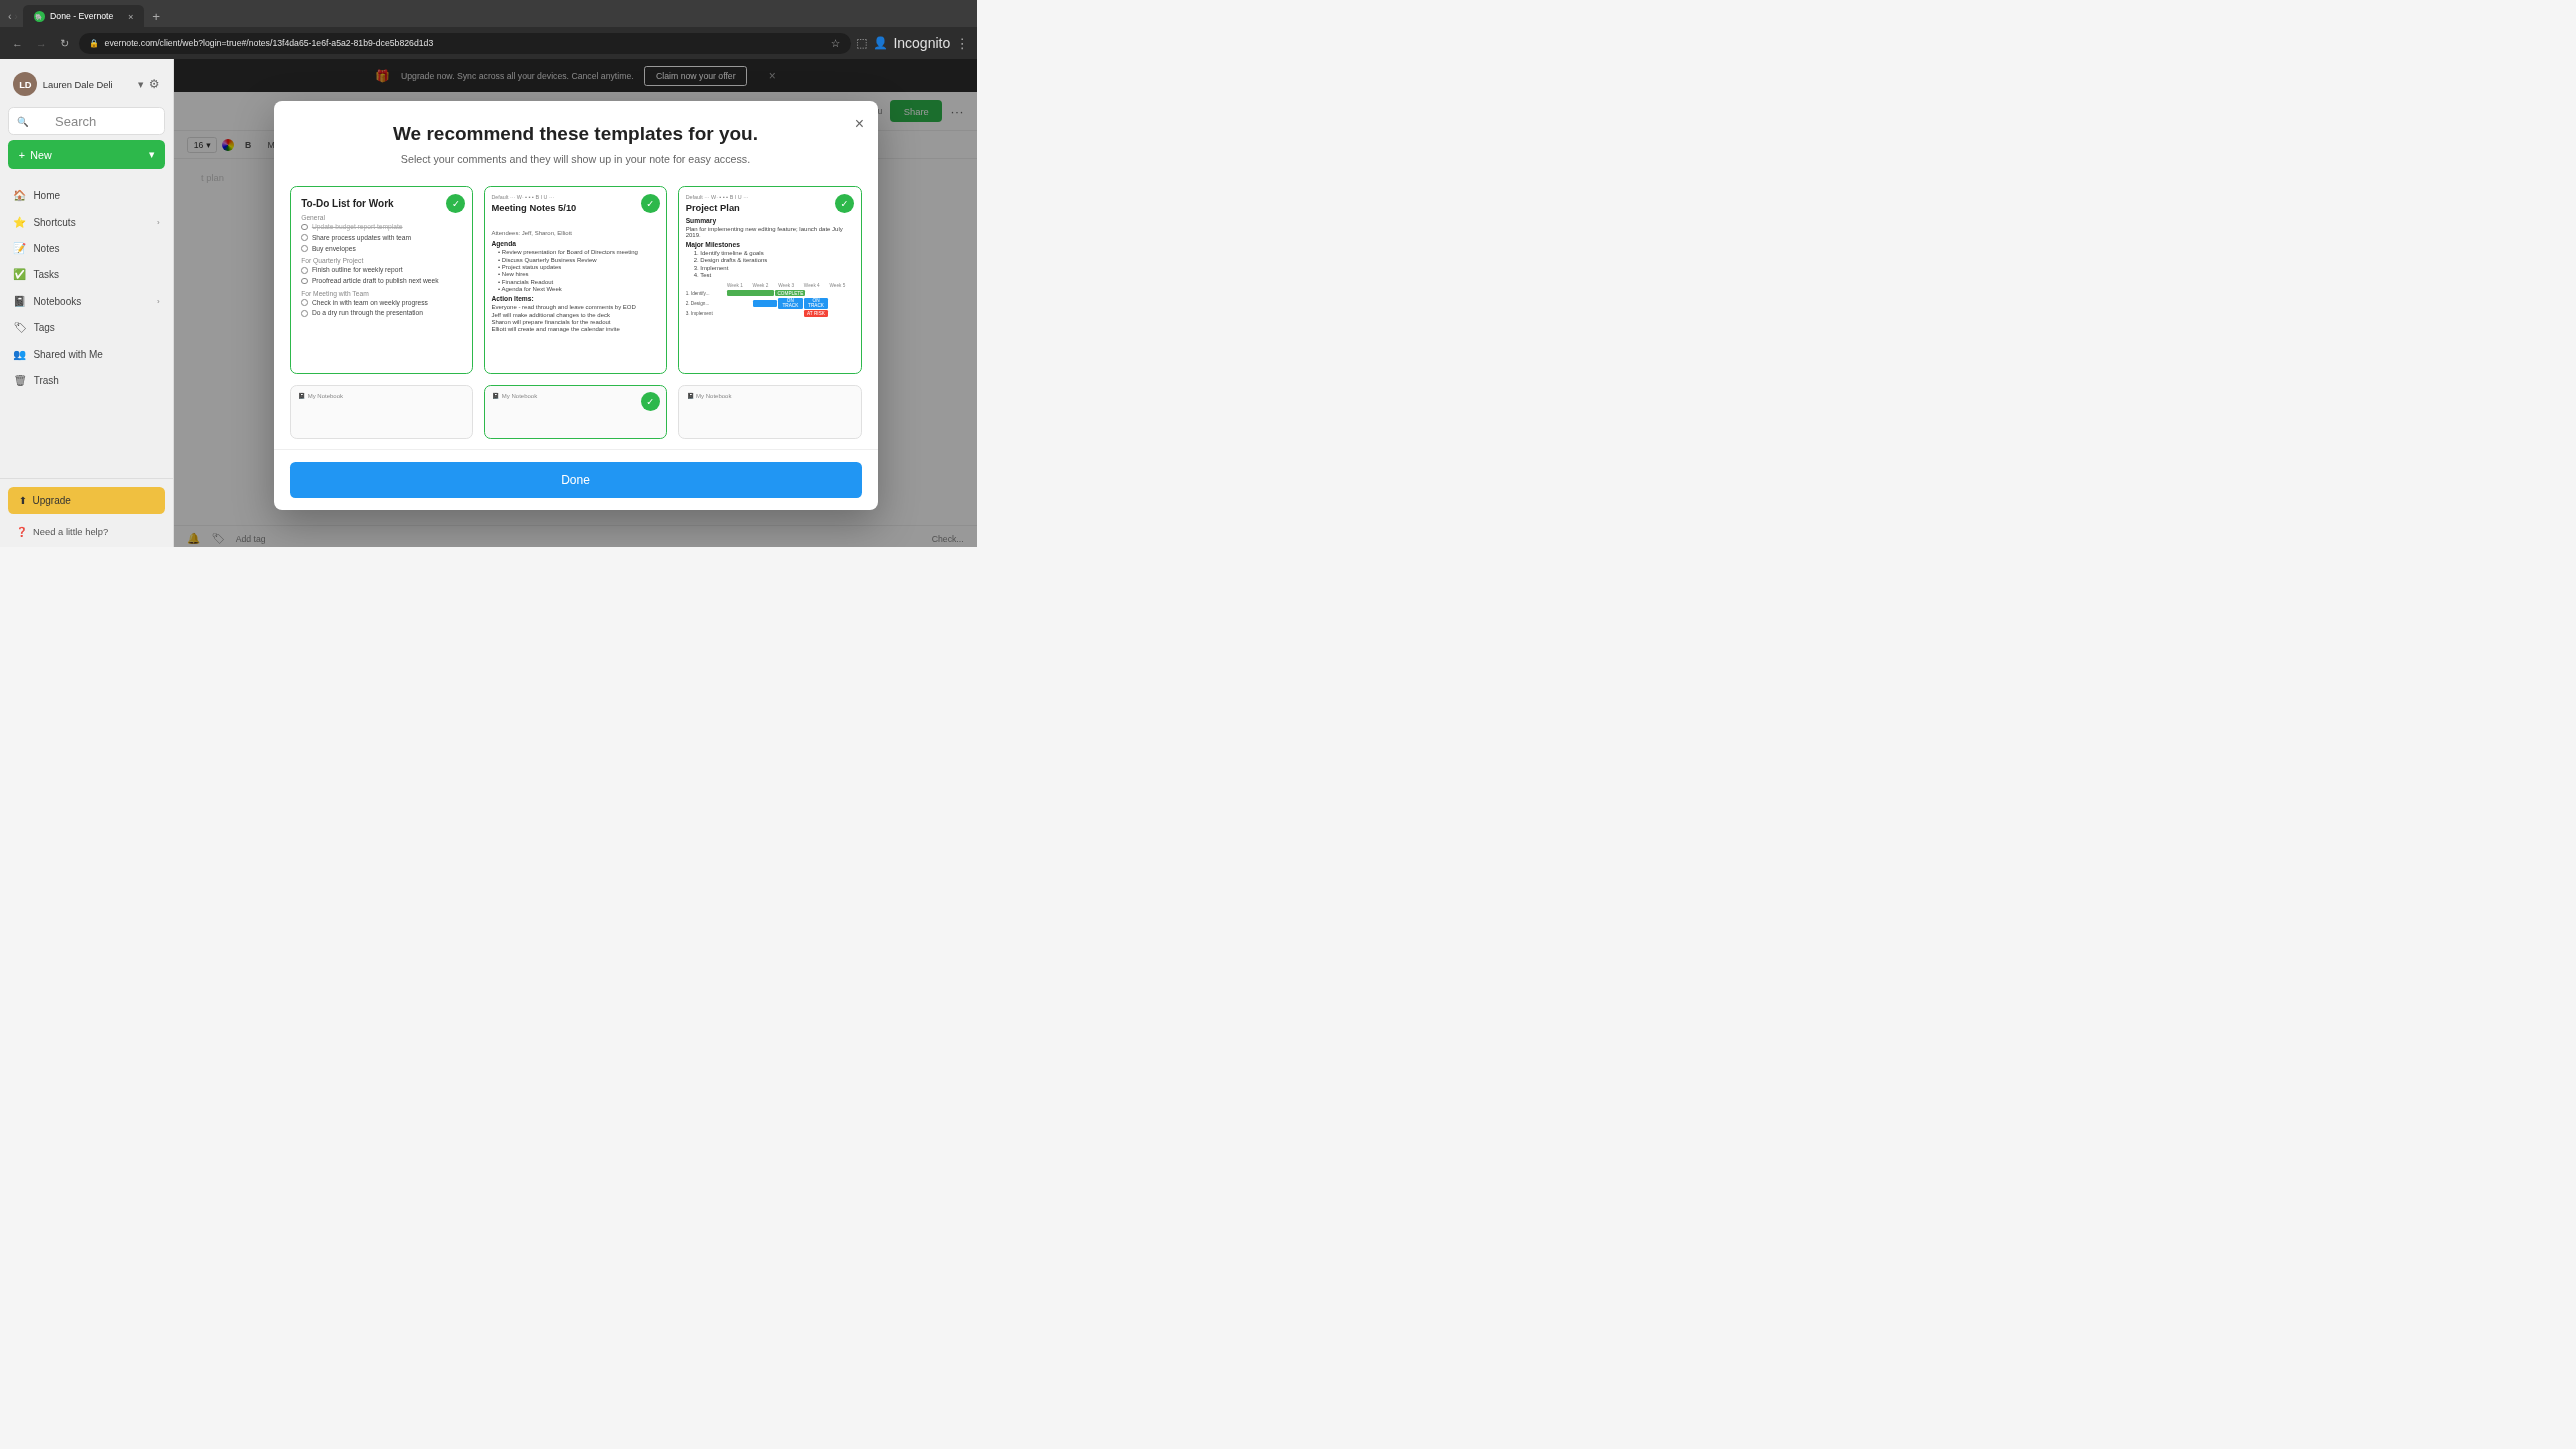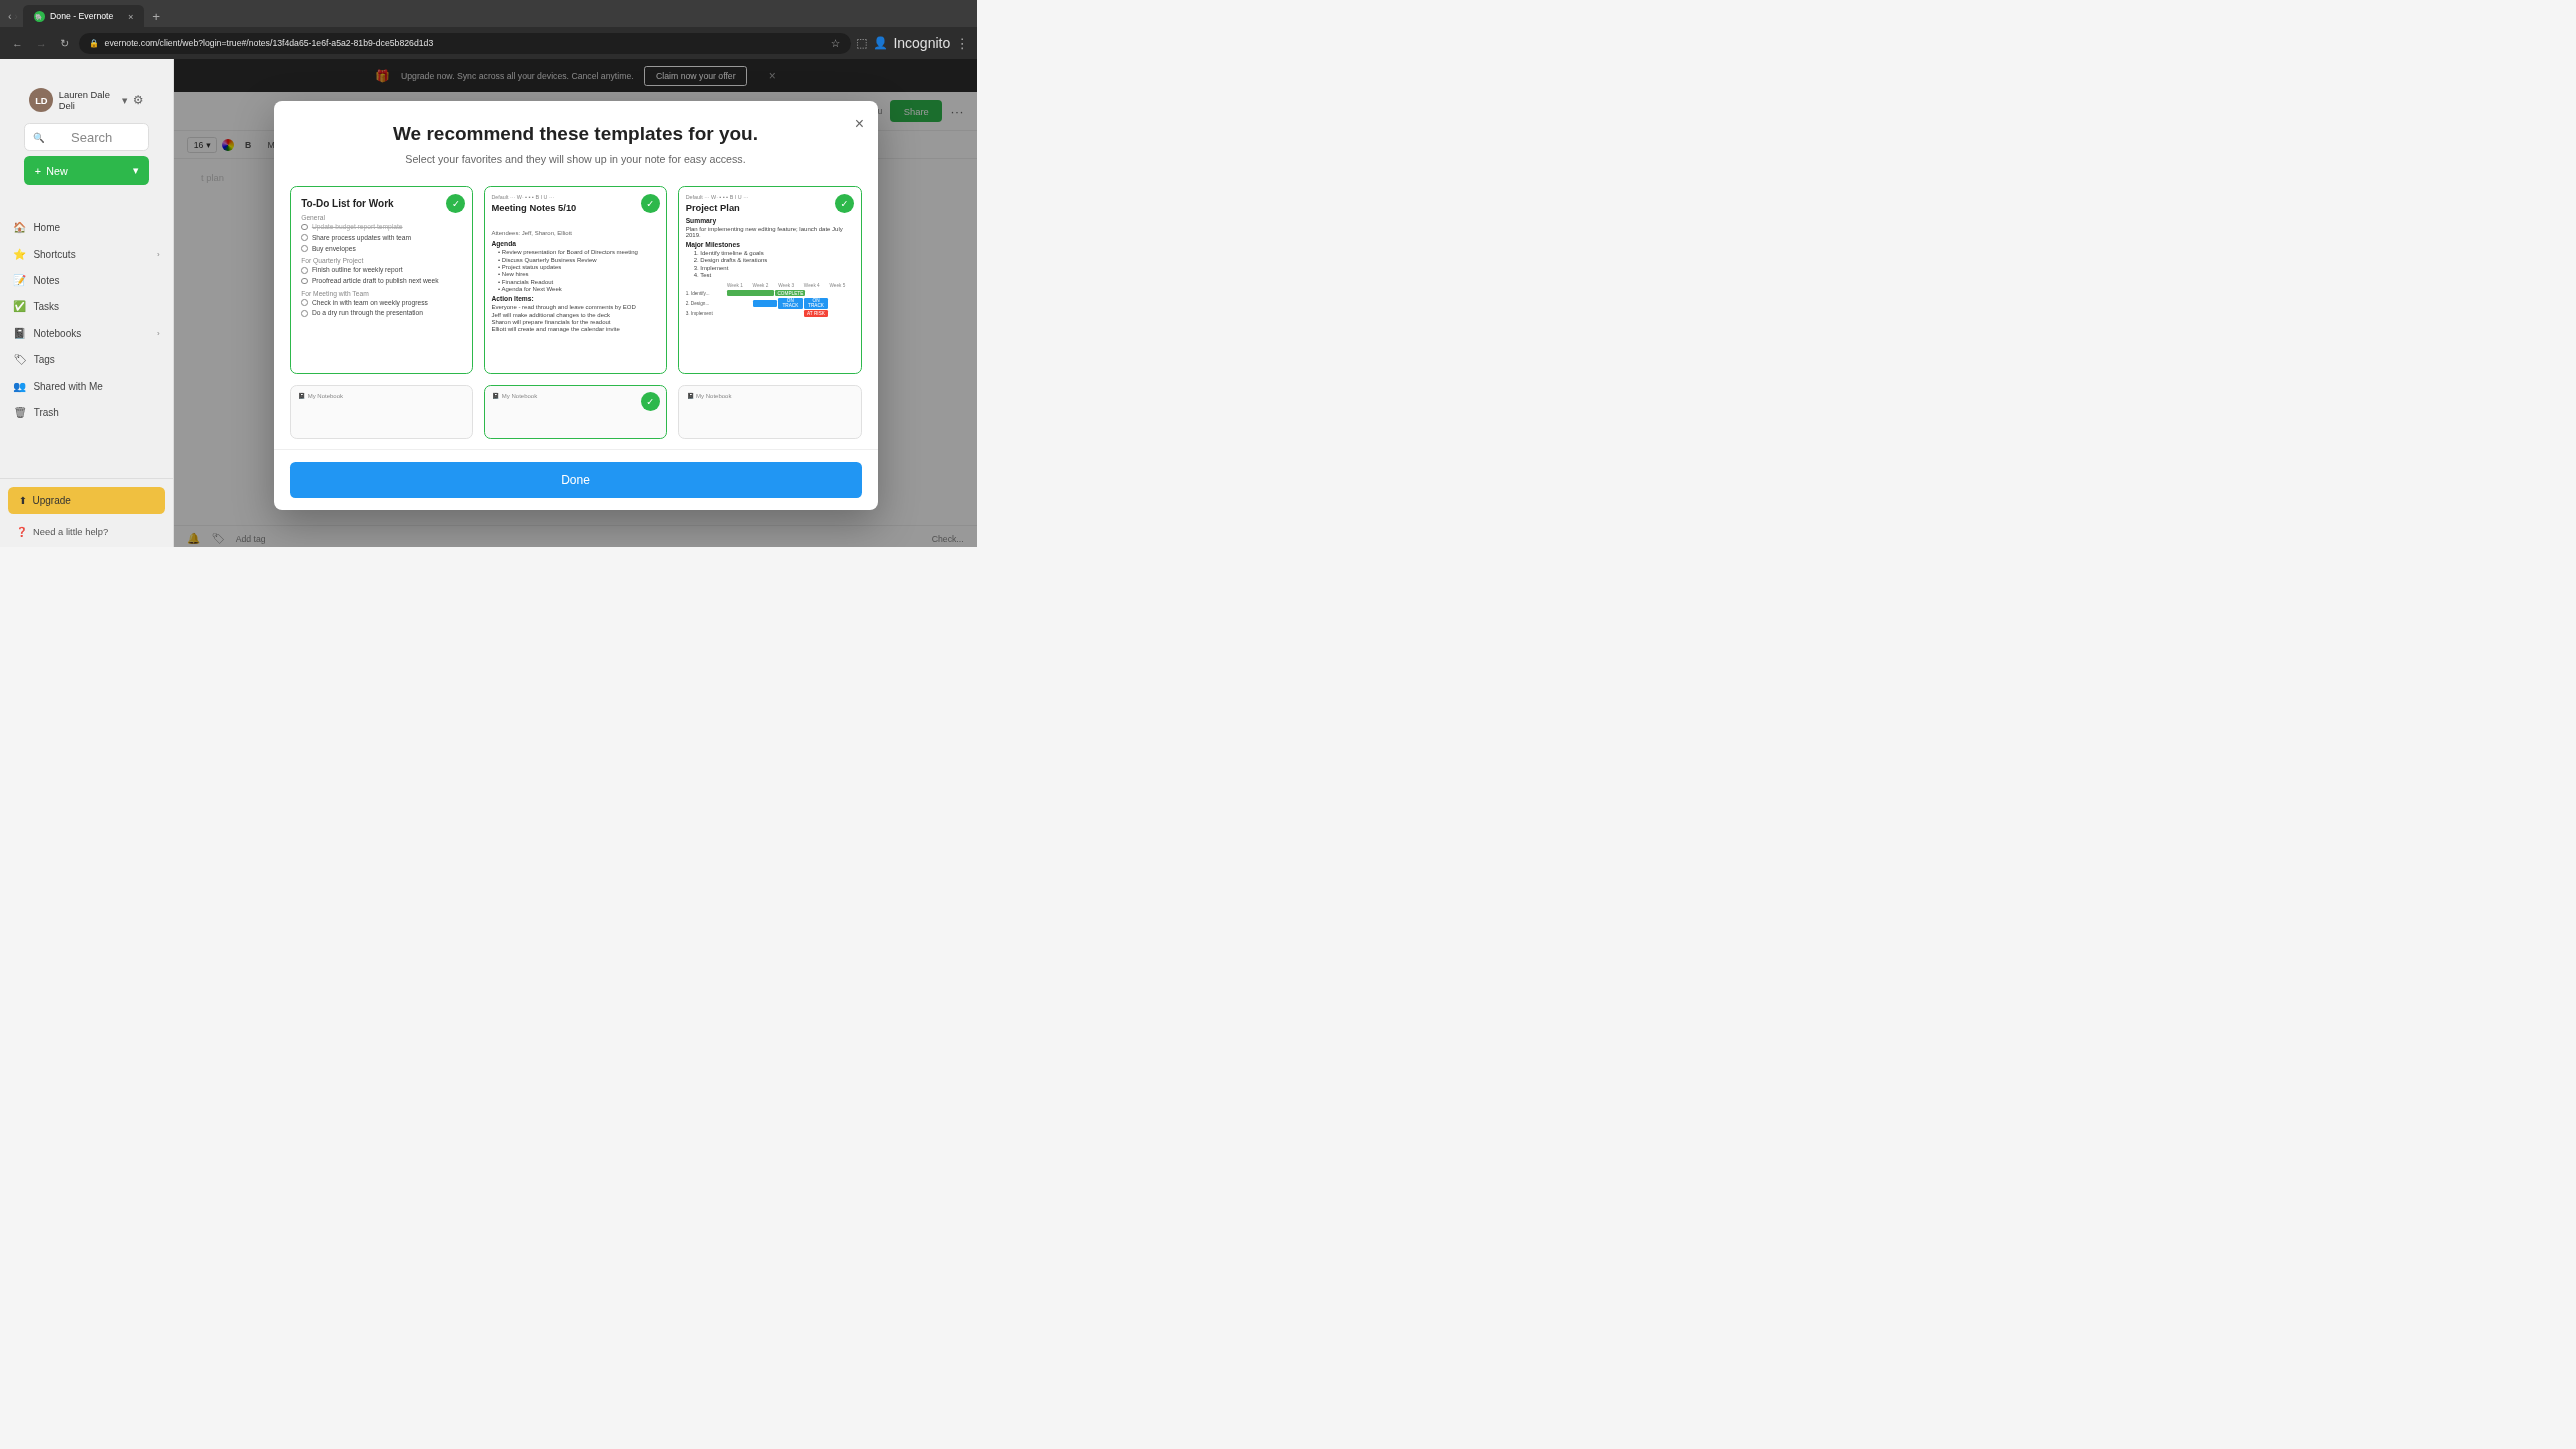--- a/index.html
+++ b/index.html
@@ -13,21 +13,21 @@
     .nav-btn { background: none; border: none; color: #aaa; font-size: 10.7px; cursor: pointer; padding: 2.7px 4px; border-radius: 2.7px; }
     .address-bar { flex: 1; background: #1e1e1e; border: none; border-radius: 13.4px; padding: 4px 10.7px; color: #e0e0e0; font-size: 8.7px; display: flex; align-items: center; gap: 5.4px; }
     .address-text { flex: 1; color: #e0e0e0; font-size: 8.7px; }
     .nav-right { display: flex; align-items: center; gap: 5.4px; color: #aaa; }
 
     
     .app-container { display: flex; width: 100%; height: calc(100% - 54px); position: relative; }
 
     
     .sidebar { width: 174px; background: #f0f0f0; display: flex; flex-direction: column; height: 100%; border-right: 0.7px solid #ddd; flex-shrink: 0; }
-    .sidebar-top { padding: 24px; }
+    .sidebar-top { padding: 8px; }
     .user-row { display: flex; align-items: center; gap: 5.4px; padding: 5.4px; cursor: pointer; }
     .user-avatar { width: 24px; height: 24px; border-radius: 50%; background: #8b6f5e; display: flex; align-items: center; justify-content: center; color: white; font-weight: bold; font-size: 9.4px; }
     .user-name { font-size: 9.4px; font-weight: 500; color: #333; flex: 1; }
     .gear-icon { color: #666; font-size: 12px; }
 
     .search-box { display: flex; align-items: center; gap: 5.4px; background: white; border-radius: 5.4px; padding: 5.4px 8px; margin: 5.4px 0; border: 0.7px solid #ddd; cursor: pointer; }
     .search-icon { color: #666; font-size: 9.4px; }
     .search-text { color: #888; font-size: 13px; margin-left: 21px; }
 
     .new-btn { display: flex; align-items: center; justify-content: space-between; background: #2db84b; color: white; border: none; border-radius: 5.4px; padding: 8px 10.7px; width: 100%; cursor: pointer; font-size: 10.7px; font-weight: 500; margin: 2.7px 0; }
@@ -253,21 +253,21 @@
       <span style="color:#888;font-size:8.7px;">Add tag</span>
       <span class="saving-text">Check...</span>
     </div>
 
     <div class="modal-overlay">
       <div class="modal">
 
         <div class="modal-header">
           <button class="modal-close">×</button>
           <h2 class="modal-title">We recommend these templates for you.</h2>
-          <p class="modal-subtitle">Select your favorites and they will show up in your note for easy access.</p>
+          <p class="modal-subtitle">Select your comments and they will show up in your note for easy access.</p>
         </div>
 
         <div class="templates-grid">
 
           <div class="template-card selected">
             <div class="template-check">✓</div>
             <div class="template-inner">
               <div class="template-title-main">To-Do List for Work</div>
               <div class="template-section-label">General</div>
               <div class="template-item">

